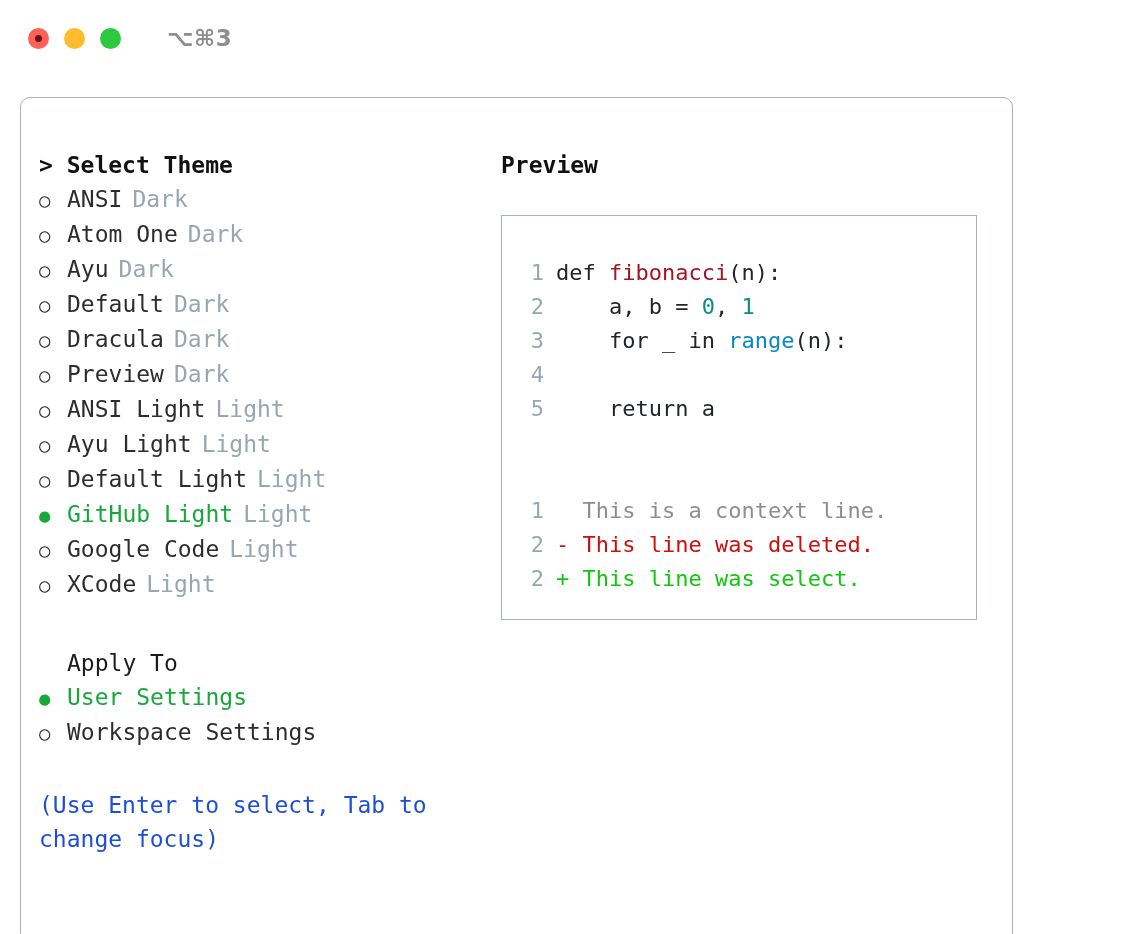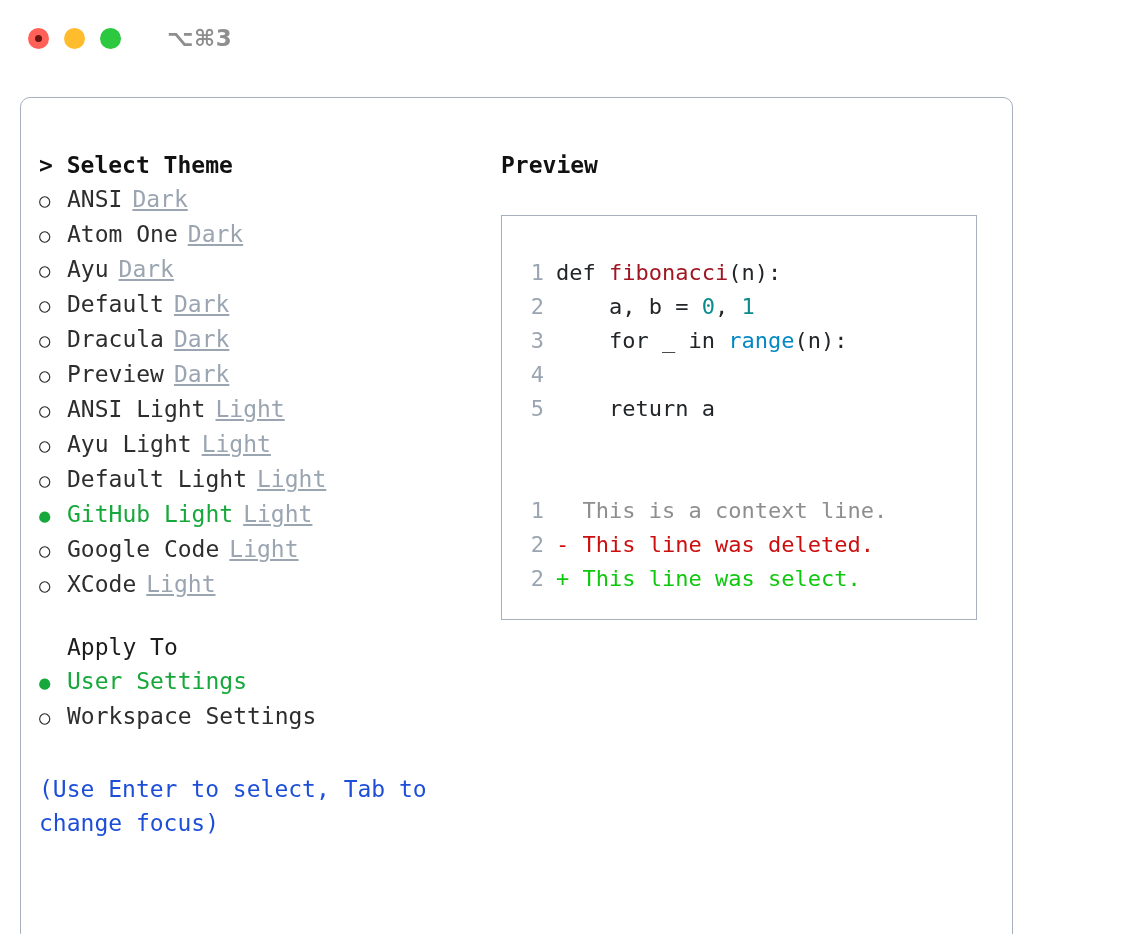--- a/index.html
+++ b/index.html
@@ -123,24 +123,23 @@
     flex: 0 0 28px;
     color: #2d2d2d;
     font-size: 19px;
   }
   .bullet.sel { color: #16a83a; }
   .opt-label { color: #2d2d2d; }
   .opt-label.sel { color: #16a83a; }
   .opt-kind {
     color: #9aa5b1;
     padding-left: 10px;
-    text-decoration: underline;
-  }
-
-  #apply-block { margin-top: 28px; }
+  }
+
+  #apply-block { margin-top: 44px; }
 
   #hint {
     margin-top: 38px;
     font-size: 23px;
     line-height: 34px;
     color: #1d4ed8;
     width: 400px;
     white-space: pre-wrap;
   }
 

